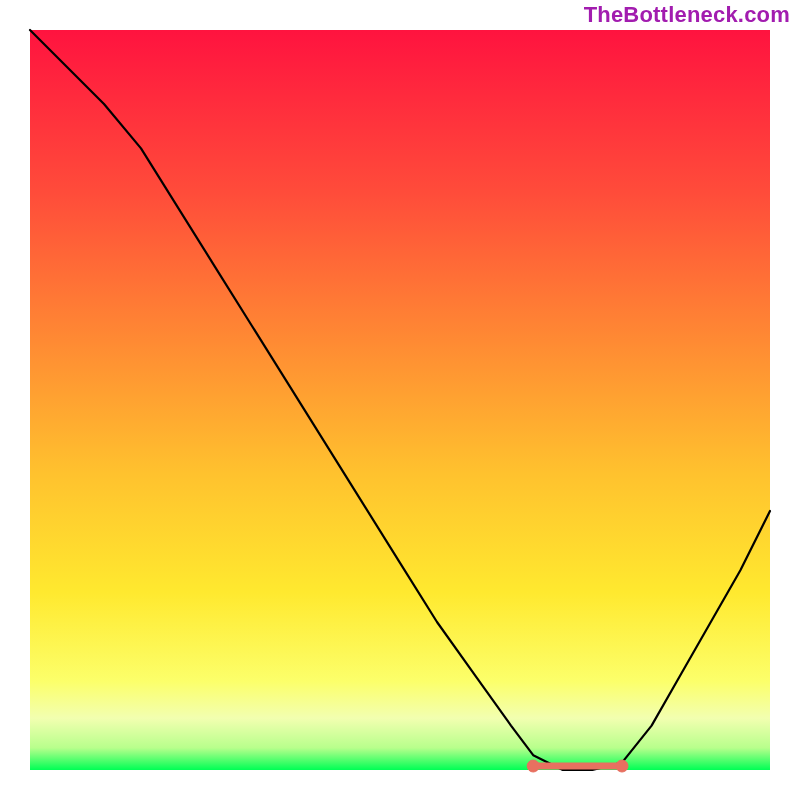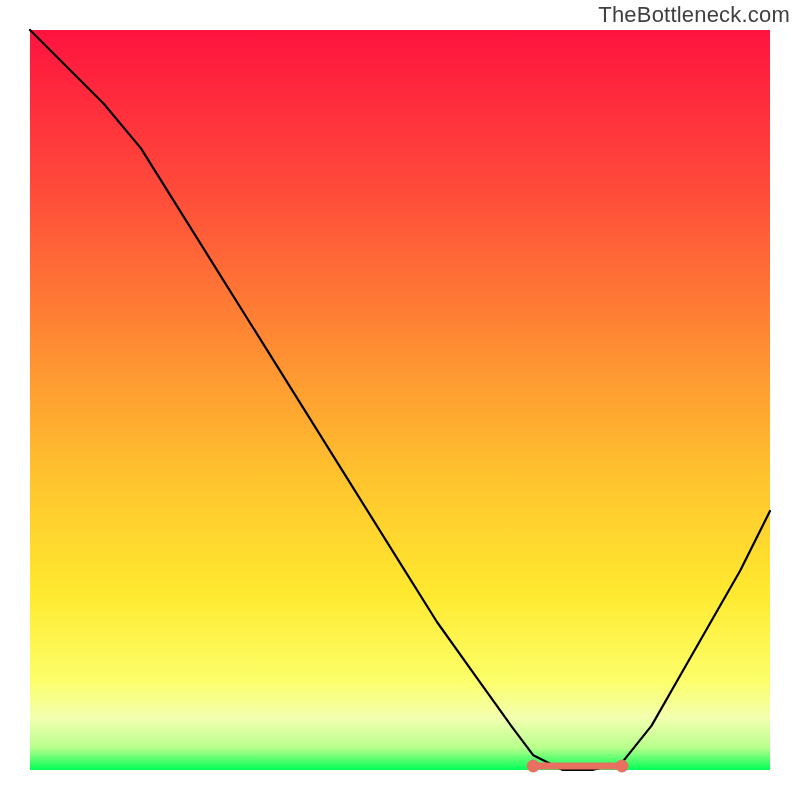--- a/index.html
+++ b/index.html
@@ -14,22 +14,22 @@
   .wrap {
     position: relative;
     width: 800px;
     height: 800px;
   }
   .watermark {
     position: absolute;
     top: 2px;
     right: 10px;
     font-size: 22px;
-    font-weight: normal;
-    color: #404040;
+    font-weight: bold;
+    color: #a21caf;
     letter-spacing: 0.2px;
   }
   svg {
     display: block;
   }
   .plot-bg stop.s0  { stop-color: #ff133f; }   
   .plot-bg stop.s20 { stop-color: #ff4c3a; }
   .plot-bg stop.s40 { stop-color: #ff8a33; }
   .plot-bg stop.s60 { stop-color: #ffc22e; }
   .plot-bg stop.s75 { stop-color: #ffe92f; }

